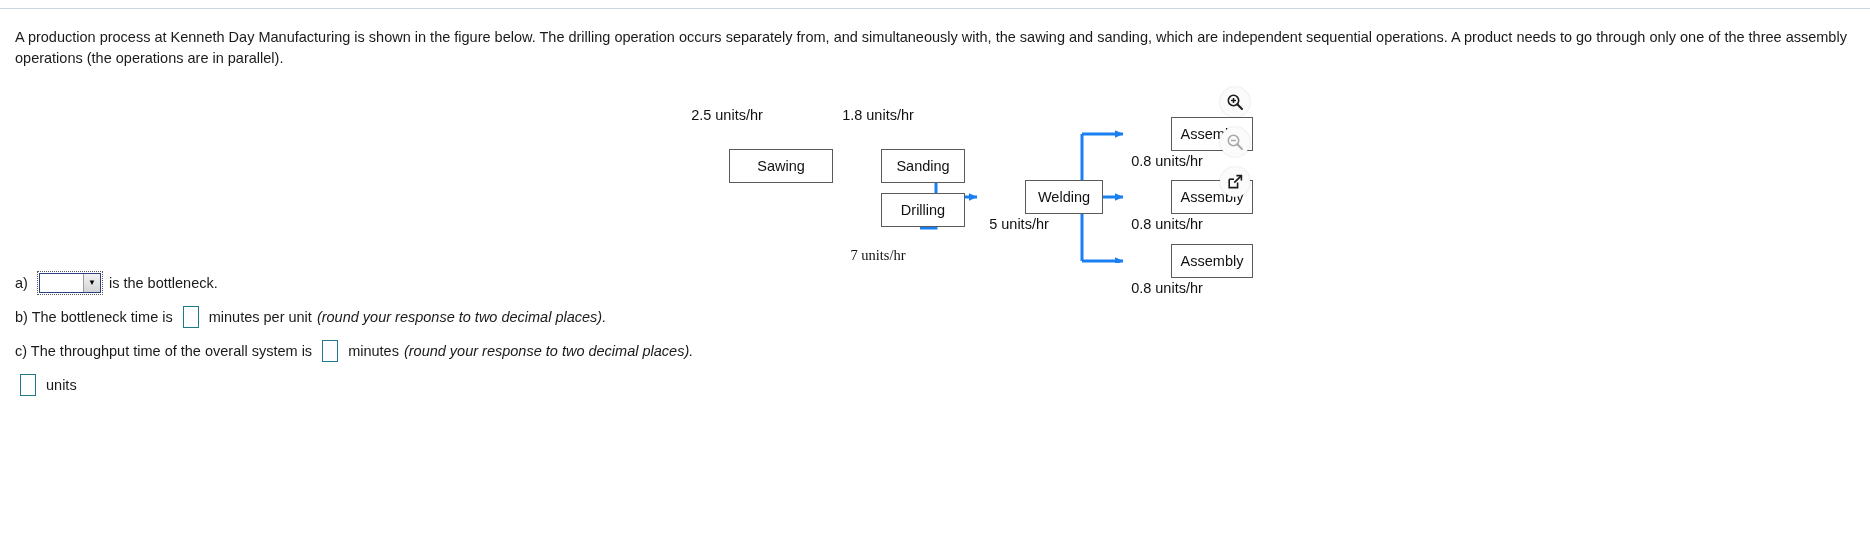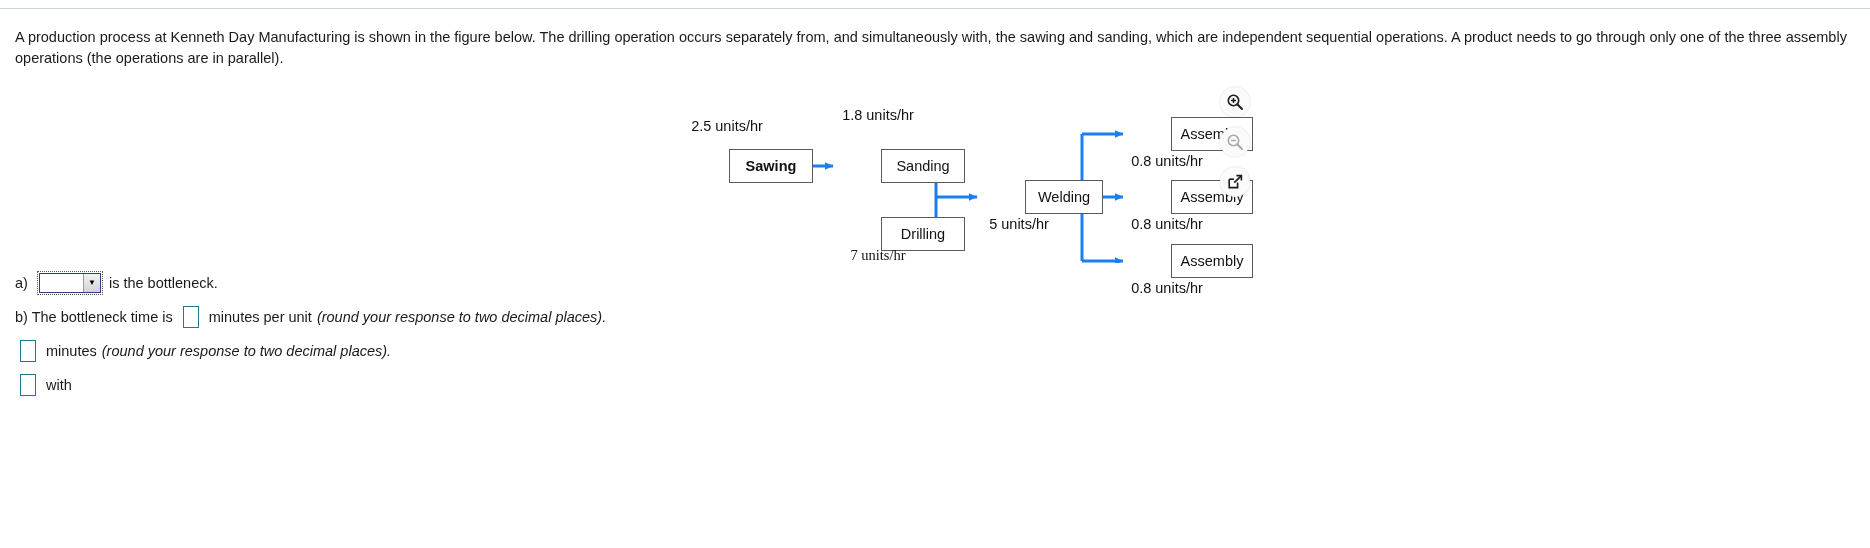--- a/index.html
+++ b/index.html
@@ -184,27 +184,27 @@
       <line x1="1082" y1="56" x2="1082" y2="183"></line>
 
       <line x1="1082" y1="56" x2="1123" y2="56" marker-end="url(#ah)"></line>
 
       <line x1="1082" y1="119" x2="1123" y2="119" marker-end="url(#ah)"></line>
 
       <line x1="1082" y1="183" x2="1123" y2="183" marker-end="url(#ah)"></line>
     </g>
   </svg>
 
-  <div class="rate-label" style="left:684px; top:40px; width:86px;">2.5 units/hr</div>
-  <div class="proc-box" style="left:684px; top:71px; width:84px;font-weight:bold;">Sawing</div>
+  <div class="rate-label" style="left:684px; top:29px; width:86px;">2.5 units/hr</div>
+  <div class="proc-box" style="left:684px; top:71px; width:104px;">Sawing</div>
 
   <div class="rate-label" style="left:836px; top:29px; width:84px;">1.8 units/hr</div>
   <div class="proc-box" style="left:836px; top:71px; width:84px;">Sanding</div>
 
-  <div class="proc-box" style="left:836px; top:139px; width:84px;">Drilling</div>
+  <div class="proc-box" style="left:836px; top:115px; width:84px;">Drilling</div>
   <div class="rate-label" style="left:836px; top:169px; width:84px;font-family:Liberation Serif, serif;">7 units/hr</div>
 
   <div class="proc-box" style="left:980px; top:102px; width:78px;">Welding</div>
   <div class="rate-label" style="left:974px; top:138px; width:90px;">5 units/hr</div>
 
   <div class="proc-box" style="left:1126px; top:39px; width:82px;">Assembly</div>
   <div class="rate-label" style="left:1122px; top:75px; width:90px;">0.8 units/hr</div>
 
   <div class="proc-box" style="left:1126px; top:102px; width:82px;">Assembly</div>
   <div class="rate-label" style="left:1122px; top:138px; width:90px;">0.8 units/hr</div>
@@ -252,23 +252,24 @@
   </div>
 
   <div class="ans-row">
     <span class="lead">b) The bottleneck time is</span>
     <span class="ansbox"></span>
     <span class="mid">minutes per unit</span>
     <em>(round your response to two decimal places).</em>
   </div>
 
   <div class="ans-row">
+    <span class="lead">c) The throughput time of the overall system is</span>
     <span class="ansbox"></span>
     <span class="mid">minutes</span>
     <em>(round your response to two decimal places).</em>
   </div>
 
   <div class="ans-row">
     <span class="ansbox"></span>
-    <span class="mid">with</span>
+    <span class="mid">units</span>
   </div>
 
 </div>
 
 </body></html>

